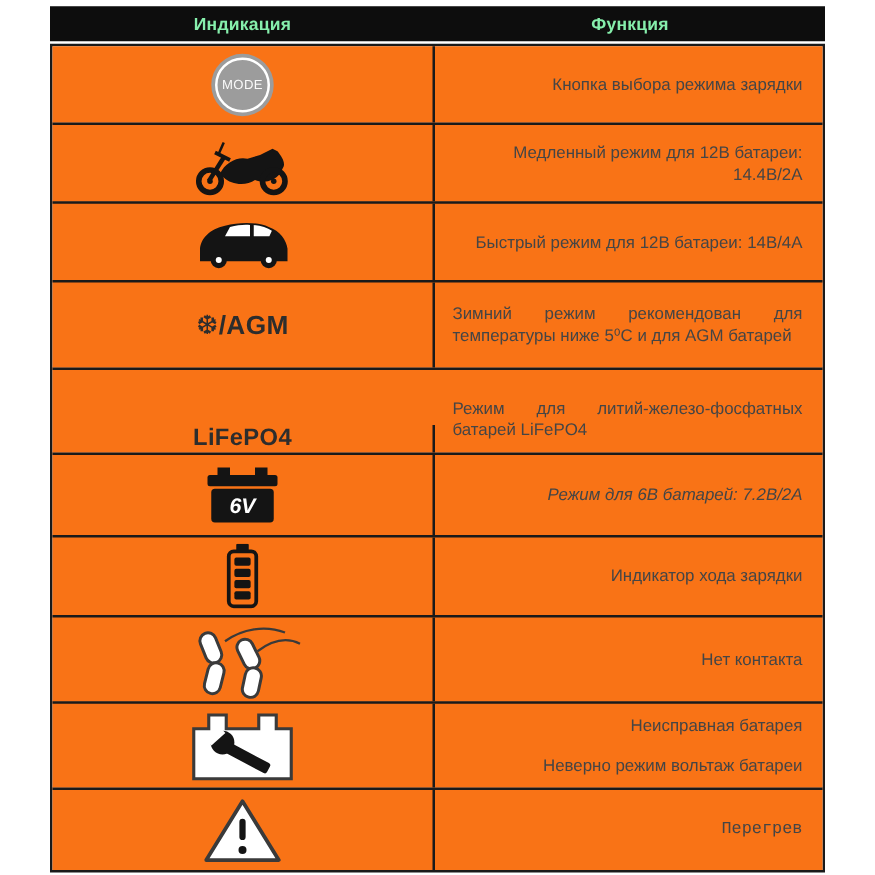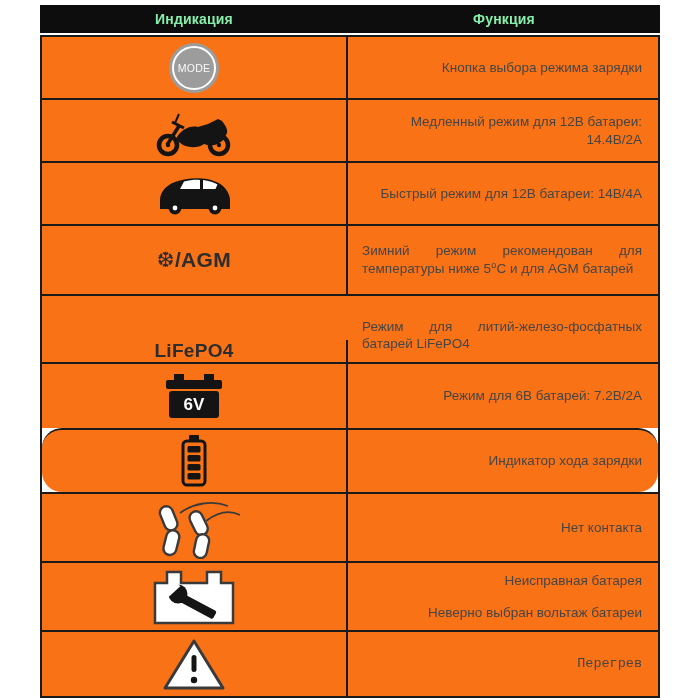--- a/index.html
+++ b/index.html
@@ -13,22 +13,22 @@
   .thead{display:flex;background:#0d0d0d;height:28px;align-items:center;margin-bottom:2px;}
   .th{color:#86efac;font-size:14px;font-weight:bold;text-align:center;letter-spacing:.2px;}
   .th-left{width:308px;}
   .th-right{width:312px;}
   
   .tbody{border:2px solid #1a1a1a;}
   .row{display:flex;min-height:61px;background:#f97316;}
   .row + .row{border-top:2px solid #1a1a1a;}
   .row:nth-child(4){min-height:68px;}
   .row:nth-child(5){min-height:66px;align-items:flex-end;}
-  .row:nth-child(6){min-height:64px;}
-  .row:nth-child(7){min-height:62px;border-radius:20px;}
+  .row:nth-child(6){min-height:64px;font-style:italic;}
+  .row:nth-child(7){min-height:62px;}
   .row:nth-child(8){min-height:67px;}
   .row:nth-child(9){min-height:67px;}
   .row:nth-child(10){min-height:64px;font-family:Liberation Mono, monospace;}
   .cell-icon{
     width:304px;border-right:2px solid #1a1a1a;
     display:flex;align-items:center;justify-content:center;flex:none;
   }
   .cell-text{
     flex:1;padding:9px 16px 9px 14px;display:flex;flex-direction:column;
     justify-content:center;gap:14px;
@@ -175,21 +175,21 @@
         <div class="cell-icon">
           <svg width="86" height="58" viewBox="0 0 86 58">
             <path d="M4,15 H16 V4 H30 V15 H56 V4 H70 V15 H82 V55 H4 Z" fill="#ffffff" stroke="#3a3a3a" stroke-width="2.5"></path>
             <rect x="26" y="25" width="42" height="9" rx="2" transform="rotate(28 30 30)" fill="#141414"></rect>
             <circle cx="27" cy="26" r="9.5" fill="#141414"></circle>
             <rect x="13" y="16" width="15" height="9" transform="rotate(-42 20 20)" fill="#ffffff"></rect>
           </svg>
         </div>
         <div class="cell-text">
           <p class="line">Неисправная батарея</p>
-          <p class="line">Неверно выбран вольтаж батареи</p>
+          <p class="line">Неверно режим вольтаж батареи</p>
         </div>
       </div>
 
       <div class="row">
         <div class="cell-icon">
           <svg width="66" height="56" viewBox="0 0 66 56">
             <path d="M33,5 L62,52 H4 Z" fill="#ffffff" stroke="#3a3a3a" stroke-width="3" stroke-linejoin="round"></path>
             <rect x="30.5" y="19" width="5" height="17" rx="2.5" fill="#141414"></rect>
             <circle cx="33" cy="44" r="3.2" fill="#141414"></circle>
           </svg>

